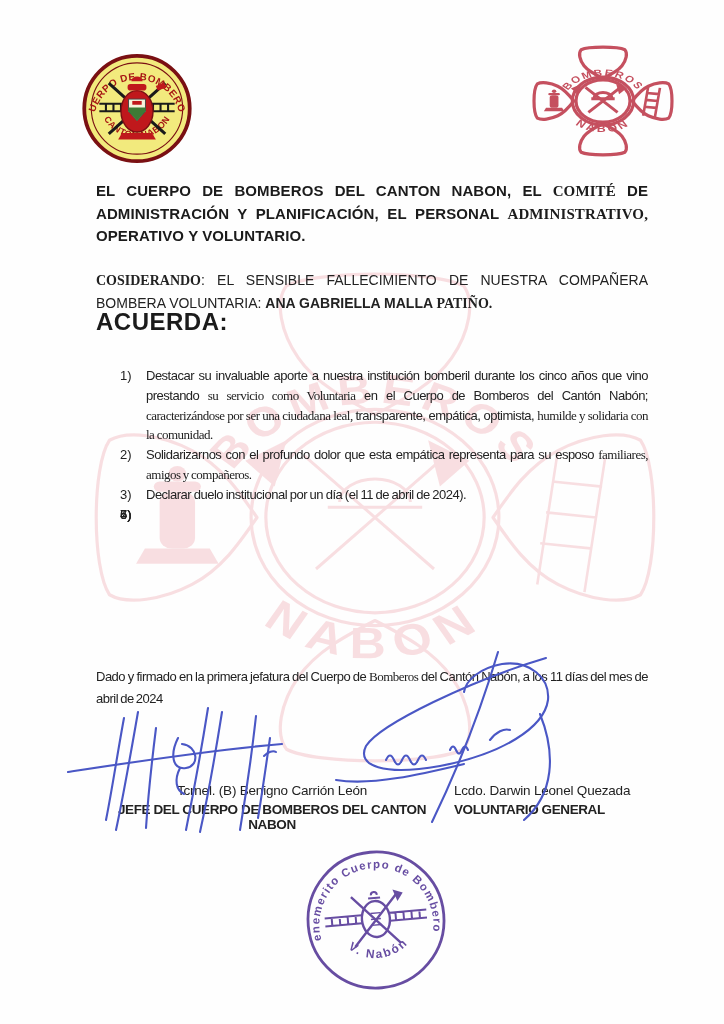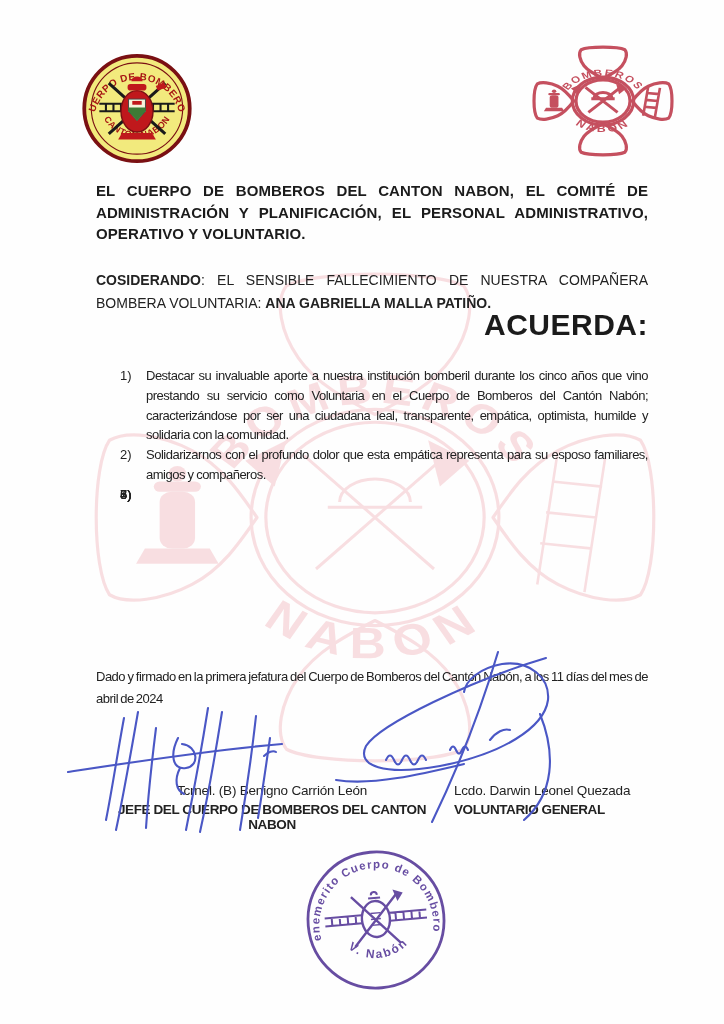--- a/index.html
+++ b/index.html
@@ -12,32 +12,32 @@
     --logo-yellow:#f2ea7d;
     --logo-ring:#7a1013;
     --logo-red:#c0181c;
     --logo-black:#1a1a1a;
   }
   html,body{margin:0;padding:0;}
   .page{
     position:relative;width:724px;height:1024px;background:#fefefe;
     font-family:"Liberation Sans",sans-serif;color:var(--ink);overflow:hidden;
   }
-  .serif{font-family:Liberation Sans, sans-serif;}
+  .serif{font-family:Liberation Serif, serif;}
   .b{font-weight:700;}
   
   .logo-left{position:absolute;left:78px;top:52px;width:118px;height:113px;}
   .logo-right{position:absolute;left:530px;top:44px;width:146px;height:114px;color:var(--crest-red);}
   
   .watermark{position:absolute;left:80px;top:260px;width:590px;height:515px;color:var(--watermark-pink);opacity:.42;z-index:0;}
   
   .block{position:absolute;left:96px;width:552px;z-index:2;}
   .heading{top:180px;font-size:15px;line-height:21.5px;font-weight:700;color:var(--heading-ink);text-align:justify;letter-spacing:.1px;}
   .considerando{top:269px;font-size:14px;line-height:23px;text-align:justify;letter-spacing:0;}
-  .acuerda{top:308px;text-align:right;font-size:30px;font-weight:700;letter-spacing:.5px;color:var(--heading-ink);}
+  .acuerda{top:308px;text-align:left;font-size:24px;font-weight:700;letter-spacing:.5px;color:var(--heading-ink);}
   .acuerda-list{position:absolute;left:118px;top:366px;width:530px;margin:0;padding:0;list-style:none;
     font-size:13px;line-height:19.8px;letter-spacing:-.5px;word-spacing:-.5px;z-index:2;}
   .acuerda-list li{position:relative;padding-left:28px;text-align:justify;}
   .acuerda-list .num{position:absolute;left:2px;letter-spacing:0;}
   .closing{top:666px;font-size:13px;line-height:22px;text-align:justify;letter-spacing:-.5px;word-spacing:-1px;}
   
   .sig-scribble{position:absolute;z-index:3;}
   .sig-scribble path{fill:none;stroke:var(--signature-blue);stroke-width:2.1;stroke-linecap:round;}
   .sig-left-svg{left:60px;top:698px;width:230px;height:138px;}
   .sig-right-svg{left:332px;top:644px;width:228px;height:180px;}
@@ -146,20 +146,21 @@
       <li>
       <span class="num">1)</span>
       <span><span>Destacar su invaluable aporte a nuestra institución bomberil durante los cinco años que vino prestando </span><span class="serif">su servicio como Voluntaria</span><span> en el Cuerpo de Bomberos del Cantón Nabón; </span><span class="serif">caracterizándose por ser una ciudadana leal, </span><span>transparente, empática, optimista, </span><span class="serif">humilde y solidaria con la comunidad.</span></span>
     </li>
       <li>
       <span class="num">2)</span>
       <span><span>Solidarizarnos con el profundo dolor que esta empática representa para su esposo </span><span class="serif">familiares, amigos y compañeros.</span></span>
     </li>
       <li>
       <span class="num">3)</span>
+      <span><span>Declarar duelo institucional por un día (el 11 de abril de 2024).</span></span>
     </li>
       <li>
       <span class="num">4)</span>
     </li>
       <li>
       <span class="num">5)</span>
     </li>
       <li>
       <span class="num">6)</span>
     </li>

